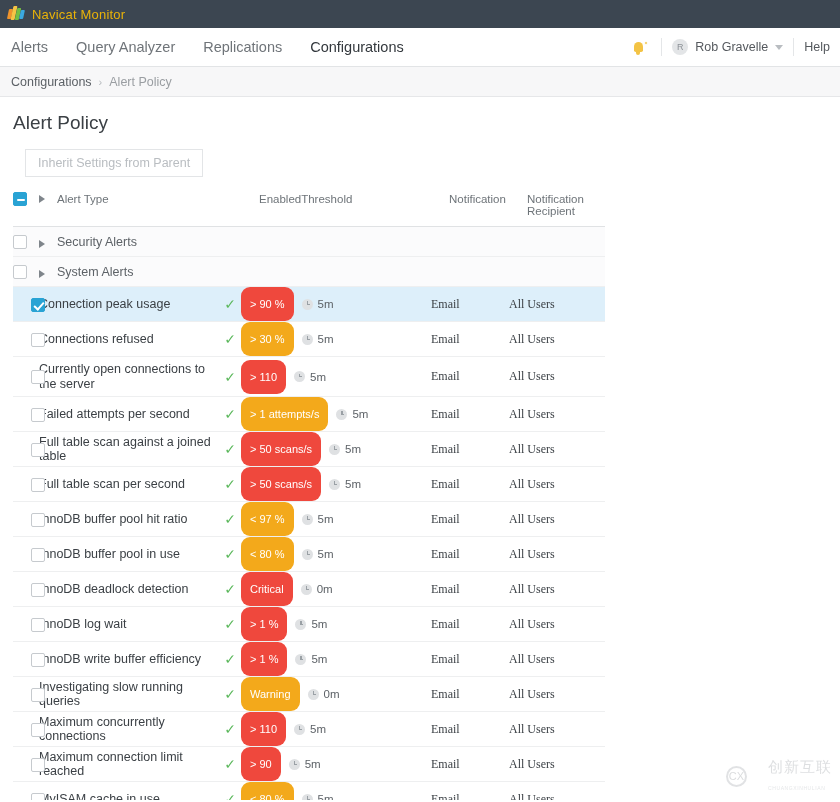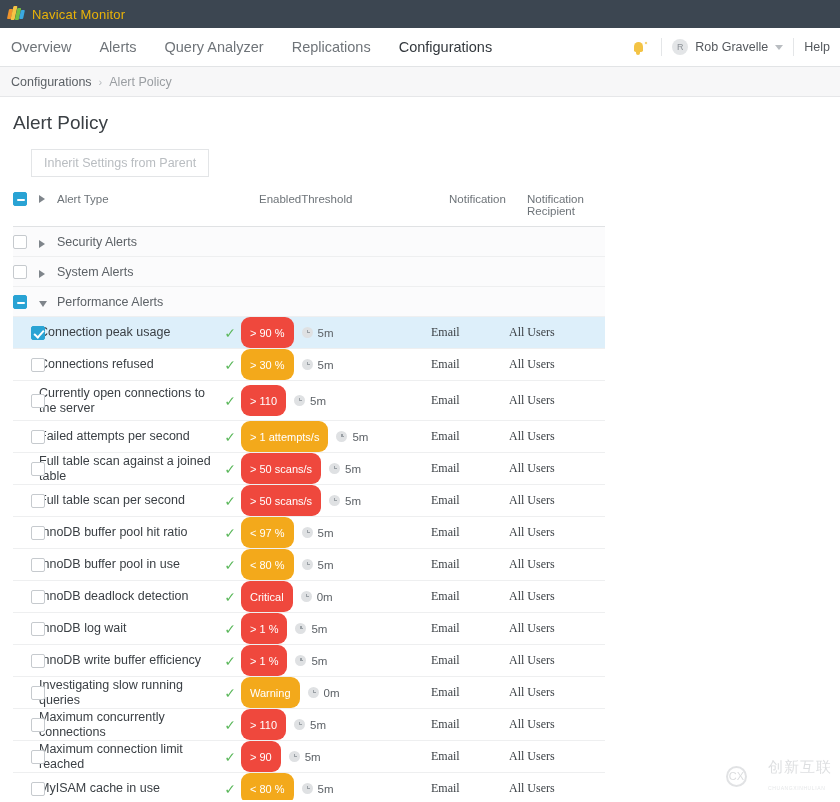--- a/index.html
+++ b/index.html
@@ -147,21 +147,21 @@
     font-size: 19px; color: #3b4045; font-weight: normal;
     margin: 15px 0 0 0; padding-left: 0;
   }
   .tabs { display: flex; margin-top: 15px; }
   .tab-btn {
     font-size: 12.5px; padding: 6px 12px; border: 1px solid #d8dadd;
     background: #ffffff; color: #3f4347; cursor: pointer;
     font-family: "Liberation Sans", sans-serif;
   }
   .tab-btn.disabled {
-    color: #b9bdc1; border-color: #e3e5e7; cursor: default; margin-left: 18px; background: #fff;
+    color: #b9bdc1; border-color: #e3e5e7; cursor: default; margin-left: 12px; background: #fff;
   }
 
   
   .table { width: 592px; margin-top: 14px; }
   .thead {
     display: flex; align-items: flex-start;
     border-bottom: 1px solid #e0e2e4; padding-bottom: 7px; min-height: 36px;
   }
   .th { font-size: 11.5px; color: #6e7479; padding-top: 2px; }
   .col-check { width: 26px; flex: none; display: flex; align-items: flex-start; padding-top: 1px; }
@@ -202,21 +202,21 @@
   .trow.group { background: #fbfbfc; }
   .trow.selected { background: #ddeffa; }
   .group-label { font-size: 12.5px; color: #5d6267; }
   .item-label { font-size: 12.5px; color: #3b4045; line-height: 14.5px; padding-right: 6px; }
   .trow.tall { min-height: 40px; }
 
   .tick { color: #5cb85c; font-size: 14px; line-height: 1; }
 
   .badge {
     display: inline-flex; align-items: center; justify-content: center;
-    height: 31px; padding: 4px 9px; border-radius: 9px;
+    height: 17px; padding: 17px 9px; border-radius: 9px;
     color: #ffffff; font-size: 11px; white-space: nowrap;
   }
   .badge.red { background: #ef483d; }
   .badge.orange { background: #f3a91b; }
   .dur { display: inline-flex; align-items: center; margin-left: 8px; }
   .clock {
     width: 11px; height: 11px; border-radius: 50%; background: #dfe1e3;
     position: relative; margin-right: 5px; flex: none;
   }
   .clock:before {
@@ -249,21 +249,20 @@
     <i class="lm1"></i>
       <i class="lm2"></i>
       <i class="lm3"></i>
       <i class="lm4"></i>
   </span>
   <span class="app-title">Navicat Monitor</span>
 </div>
 
 <div class="navbar">
   <div class="nav-items">
-    <div class="nav-item">Overview</div>
     <div class="nav-item">Alerts</div>
     <div class="nav-item">Query Analyzer</div>
     <div class="nav-item">Replications</div>
     <div class="nav-item active">Configurations</div>
   </div>
   <div class="nav-right">
     <span class="bell-wrap">
       <span class="bell"></span>
         <span class="bell-dot"></span>
     </span>
@@ -324,29 +323,20 @@
       <div class="trow group">
         <div class="col-check">
           <span class="chk"></span>
         </div>
         <div class="col-expand">
           <span class="tri-sm"></span>
         </div>
         <div class="col-type group-label">System Alerts</div>
       </div>
 
-      <div class="trow group">
-        <div class="col-check">
-          <span class="chk minus"></span>
-        </div>
-        <div class="col-expand">
-          <span class="tri-sm down"></span>
-        </div>
-        <div class="col-type group-label">Performance Alerts</div>
-      </div>
 
       <div id="rows">
           <div class="trow selected">
             <div class="col-check" style="padding-left: 18px;">
               <span class="chk checked"></span>
             </div>
             <div class="col-type item-label">Connection peak usage</div>
             <div class="col-enabled">
               <span class="tick">✓</span>
             </div>

